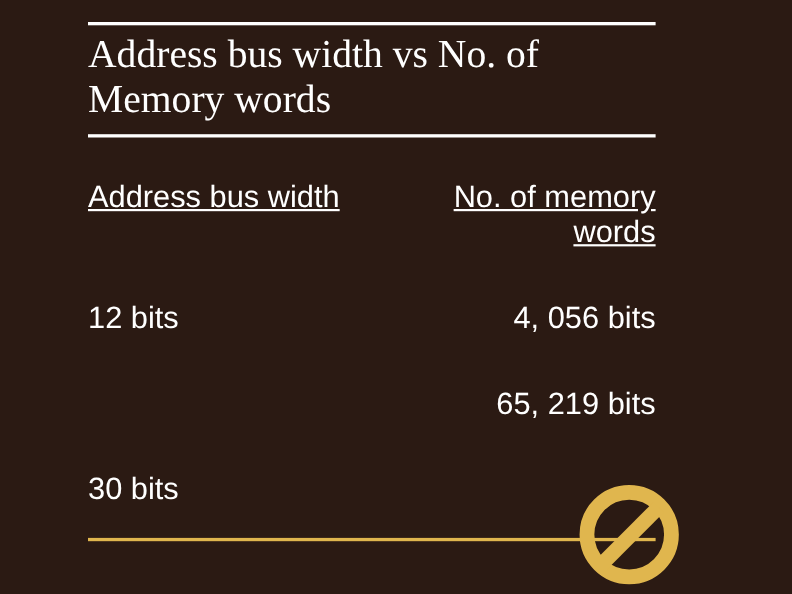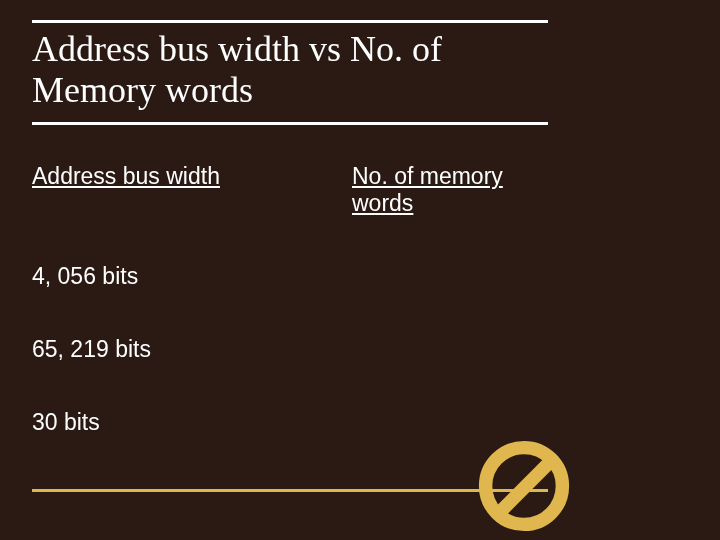--- a/index.html
+++ b/index.html
@@ -11,46 +11,48 @@
     font-family: "Times New Roman", Times, serif;
     color: #ffffff;
     overflow: hidden;
   }
   .slide {
     position: relative;
     width: 580px;
     height: 540px;
     box-sizing: border-box;
     padding: 20px 32px 0 32px;
+    margin-left: 48px;
   }
   .title-block {
     border-top: 3px solid #ffffff;
     padding: 6px 0 10px 0;
     border-bottom: 3px solid #ffffff;
   }
   .title {
     font-size: 36px;
     line-height: 1.15;
     color: #ffffff;
     font-weight: 400;
   }
   .body {
     margin-top: 38px;
     font-family: Arial, Helvetica, sans-serif;
-    font-size: 23px;
+    font-size: 28px;
   }
   .row {
     display: flex;
     margin-bottom: 46px;
   }
   .col-left {
     width: 320px;
   }
   .col-right {
     flex: 1;
+    text-align: right;
   }
   .hdr {
     text-decoration: underline;
   }
   .footer-rule {
     position: absolute;
     left: 32px;
     right: 32px;
     bottom: 48px;
     border-top: 3px solid #e0b64e;
@@ -74,20 +76,21 @@
   </div>
 
   <div class="body">
 
     <div class="row">
       <div class="col-left hdr">Address bus width</div>
       <div class="col-right hdr">No. of memory words</div>
     </div>
 
     <div class="row">
+      <div class="col-left">12 bits</div>
       <div class="col-right">4, 056 bits</div>
     </div>
 
     <div class="row">
       <div class="col-right">65, 219 bits</div>
     </div>
 
     <div class="row">
       <div class="col-left">30 bits</div>
     </div>

